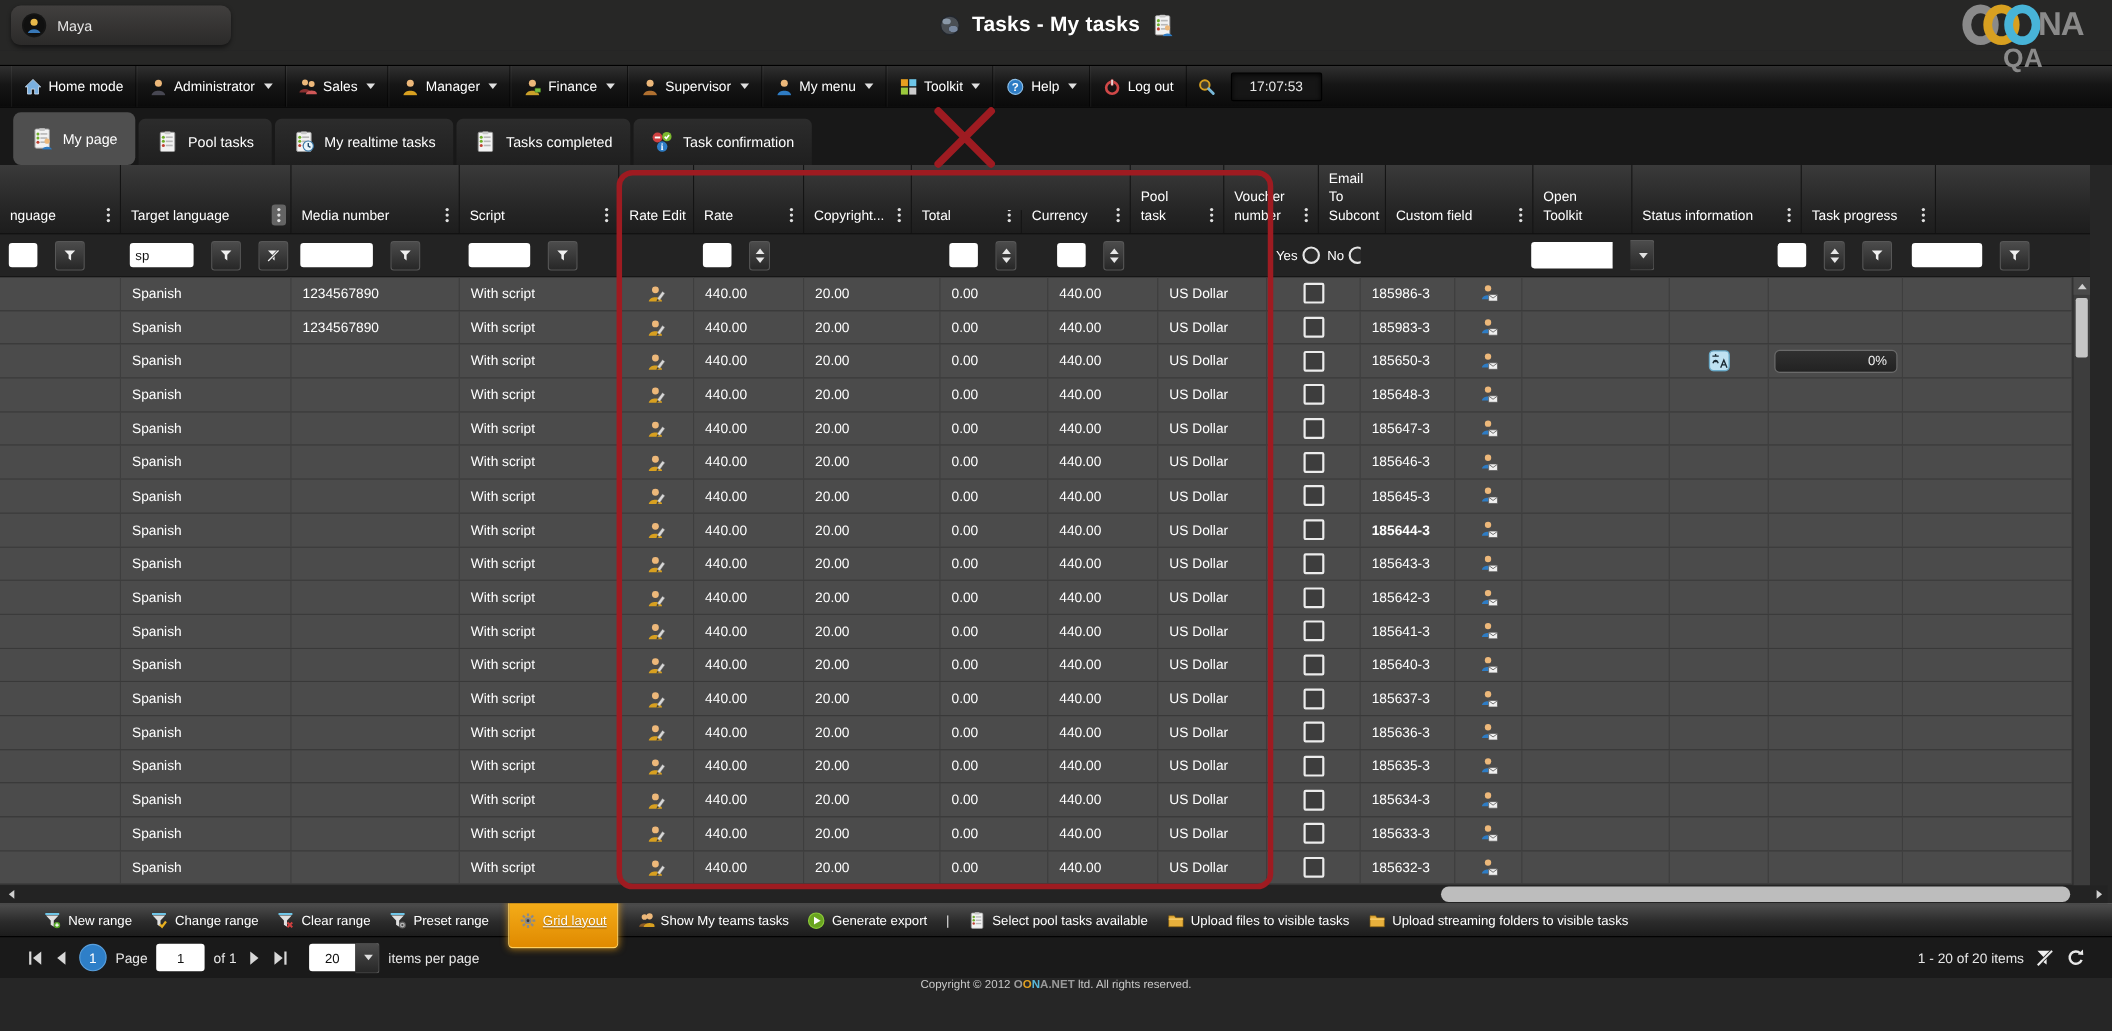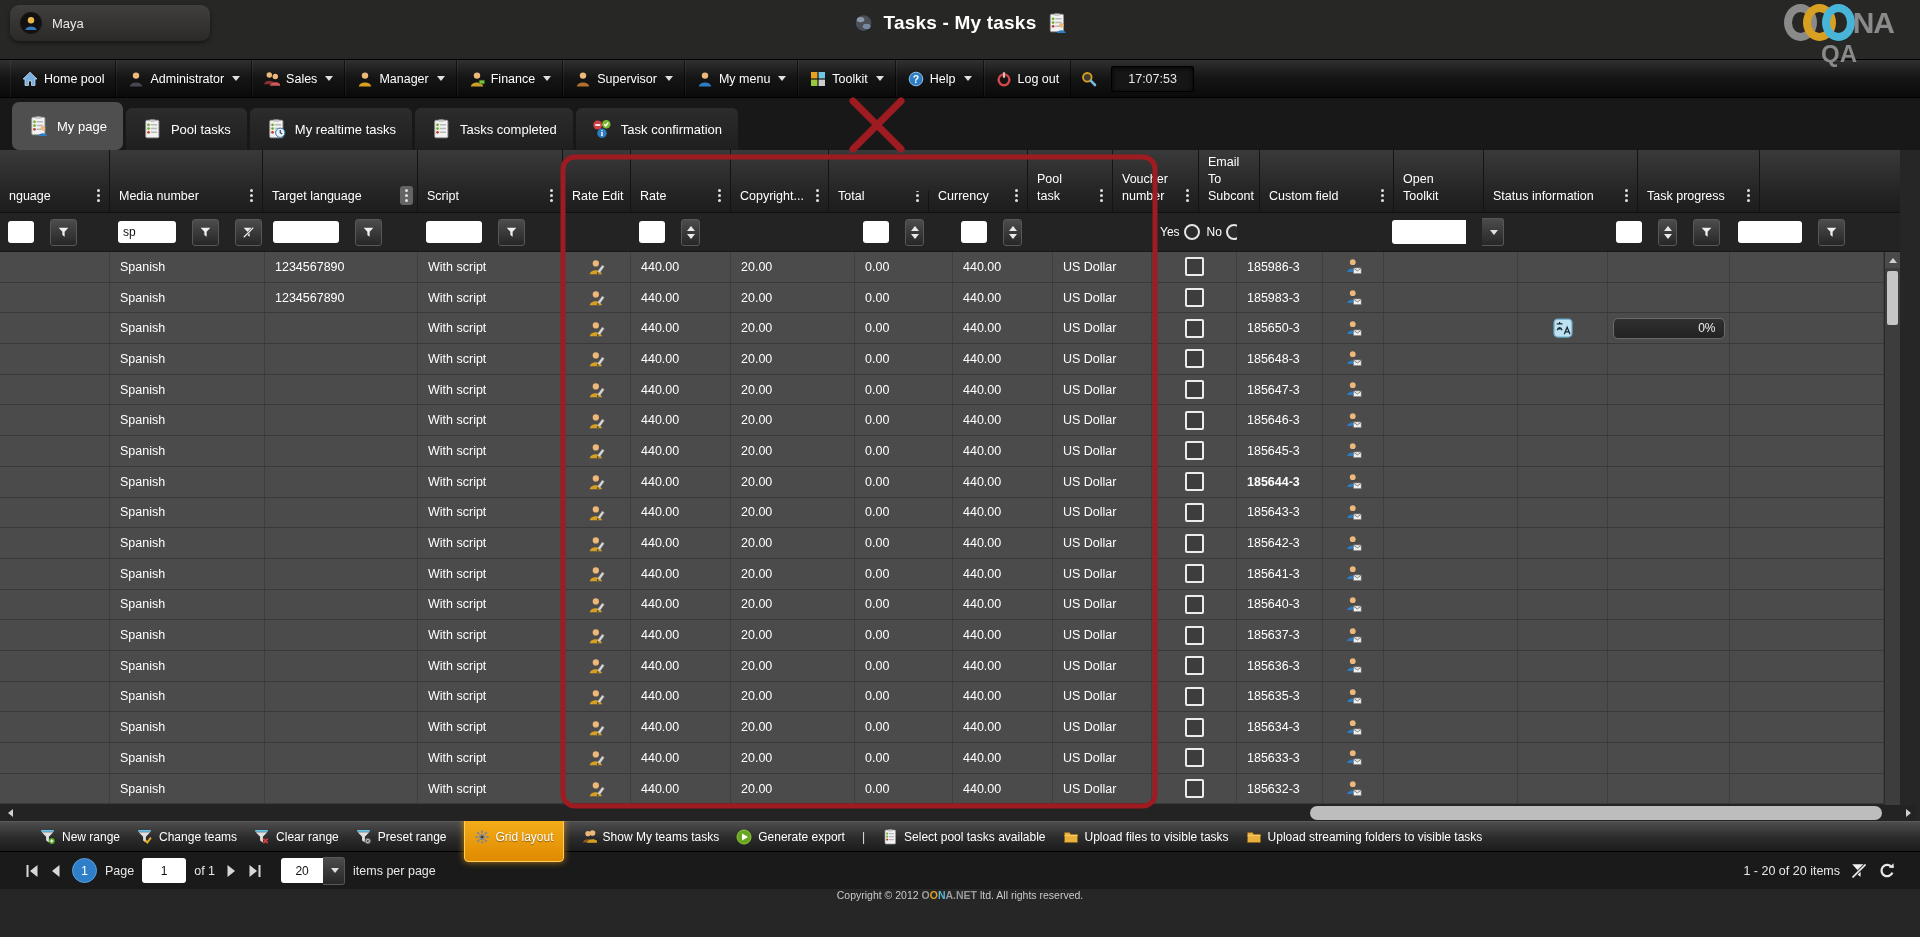--- a/index.html
+++ b/index.html
@@ -83,21 +83,21 @@
   .tri-left{width:0;height:0;border-top:4px solid transparent;border-bottom:4px solid transparent;border-right:5px solid #cfcfcf;}
   .hs-right{position:absolute;right:0;top:0;width:16px;height:16px;display:flex;align-items:center;justify-content:center;cursor:pointer;}
   .tri-right{width:0;height:0;border-top:4px solid transparent;border-bottom:4px solid transparent;border-left:5px solid #cfcfcf;}
   .hs-thumb{position:absolute;left:1310px;top:1px;width:572px;height:14px;background:#bdbdbd;border-radius:7px;cursor:grab;}
 
   
   .toolbar{height:30px;background:linear-gradient(#4d4d4d,#2b2b2b 55%,#1c1c1c);border-top:1px solid #5a5a5a;
     display:flex;align-items:center;gap:17px;padding-left:40px;font-size:12px;box-sizing:border-box;}
   .tb-item{display:flex;align-items:center;gap:6px;cursor:pointer;white-space:nowrap;}
   .tb-item.highlight{background:linear-gradient(#f8b31e,#e08a00);border:1px solid #ffcf5e;border-radius:4px;
-    padding:16px 9px;box-shadow:0 0 7px rgba(250,170,20,.65);text-shadow:0 1px 1px rgba(0,0,0,.4);}
+    padding:16px 9px;box-shadow:0 0 7px rgba(250,170,20,.65);text-shadow:0 1px 1px rgba(0,0,0,.4);text-decoration:underline;}
   .tb-sep{color:#e0e0e0;}
 
   
   .pager{height:38px;background:#1a1a1a;border-top:1px solid #000;display:flex;align-items:center;gap:8px;
     padding:0 24px;font-size:12.5px;box-sizing:border-box;}
   .pg-btn{width:16px;height:16px;display:inline-flex;cursor:pointer;}
   .pg-current{width:23px;height:23px;border-radius:50%;background:#2e7fc8;border:1px solid #5aa0dd;
     display:inline-flex;align-items:center;justify-content:center;font-size:12.5px;cursor:pointer;}
   .pg-text{color:#e8e8e8;}
   .pg-input{width:40px;height:23px;background:#fff;color:#111;text-align:center;border:none;border-radius:3px;font-size:12px;}
@@ -183,21 +183,21 @@
   </div>
   <div class="spacer1"></div>
 
   <div class="navbar" id="navbar">
       <div class="nav-item">
         <span class="icon">
           <svg viewBox="0 0 16 16">
             <path d="M8 1.2 L15 8 h-2 v6.5 H9.5 V10 h-3 v4.5 H3 V8 H1 Z" fill="#7ab0e0" stroke="#d8e8f8" stroke-width="0.7"></path>
           </svg>
         </span>
-        <span class="nav-label">Home pool</span>
+        <span class="nav-label">Home mode</span>
       </div>
       <div class="nav-item">
         <span class="icon">
           <svg viewBox="0 0 16 16">
             <circle cx="8" cy="4.6" r="3.2" fill="#edb87a"></circle>
             <path d="M1.8 15.5 C2.6 10.2 13.4 10.2 14.2 15.5 Z" fill="#474752"></path>
           </svg>
         </span>
         <span class="nav-label">Administrator</span>
         <i class="caret-down"></i>
@@ -388,35 +388,35 @@
         <div class="hcell" style="width: 110px;">
           <div class="hlabel">
             <div class="hline">nguage</div>
           </div>
           <div class="menu-dots">
             <i></i>
             <i></i>
             <i></i>
           </div>
         </div>
+        <div class="hcell" style="width: 155px;">
+          <div class="hlabel">
+            <div class="hline">Target language</div>
+          </div>
+          <div class="menu-dots active">
+            <i></i>
+            <i></i>
+            <i></i>
+          </div>
+        </div>
         <div class="hcell" style="width: 153px;">
           <div class="hlabel">
             <div class="hline">Media number</div>
           </div>
           <div class="menu-dots">
-            <i></i>
-            <i></i>
-            <i></i>
-          </div>
-        </div>
-        <div class="hcell" style="width: 155px;">
-          <div class="hlabel">
-            <div class="hline">Target language</div>
-          </div>
-          <div class="menu-dots active">
             <i></i>
             <i></i>
             <i></i>
           </div>
         </div>
         <div class="hcell" style="width: 145px;">
           <div class="hlabel">
             <div class="hline">Script</div>
           </div>
           <div class="menu-dots">
@@ -1902,21 +1902,21 @@
         <span>New range</span>
       </div>
       <div class="tb-item">
         <span class="icon">
           <svg viewBox="0 0 16 16">
             <rect x="1.2" y="1" width="12.6" height="1.8" fill="#6ec6e8"></rect>
             <path d="M1.8 3.2 h11.4 l-4.3 4.6 v5.8 l-2.8 -2 v-3.8 z" fill="#e0e0e0"></path>
             <path d="M8.3 11.3 l2 2.2 3.6-4.8" stroke="#e8b020" stroke-width="2" fill="none"></path>
           </svg>
         </span>
-        <span>Change teams</span>
+        <span>Change range</span>
       </div>
       <div class="tb-item">
         <span class="icon">
           <svg viewBox="0 0 16 16">
             <rect x="1.2" y="1" width="12.6" height="1.8" fill="#6ec6e8"></rect>
             <path d="M1.8 3.2 h11.4 l-4.3 4.6 v5.8 l-2.8 -2 v-3.8 z" fill="#e0e0e0"></path>
             <path d="M9.3 9.6 l4.4 4.4 M13.7 9.6 l-4.4 4.4" stroke="#d04040" stroke-width="1.8"></path>
           </svg>
         </span>
         <span>Clear range</span>

